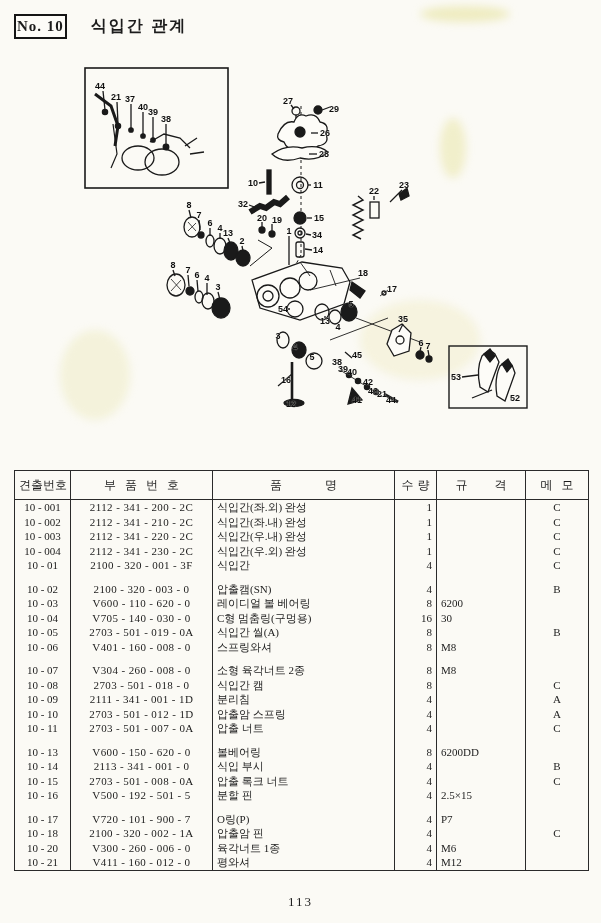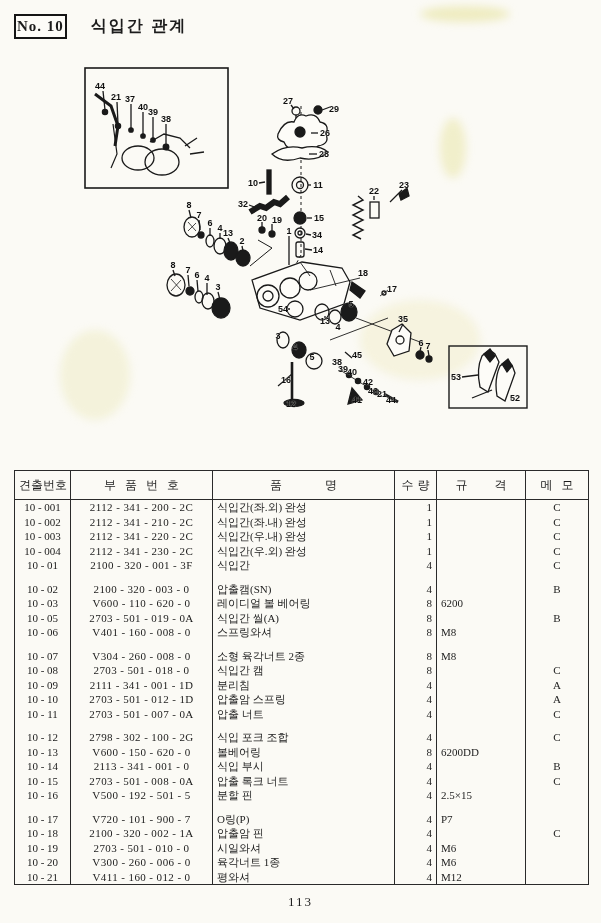--- a/index.html
+++ b/index.html
@@ -368,20 +368,28 @@
       </tr>
       <tr>
         <td class="c0">10 - 03</td>
         <td class="c1">V600 - 110 - 620 - 0</td>
         <td class="c2">레이디얼 볼 베어링</td>
         <td class="c3">8</td>
         <td class="c4">6200</td>
         <td class="c5"></td>
       </tr>
       <tr>
+        <td class="c0">10 - 04</td>
+        <td class="c1">V705 - 140 - 030 - 0</td>
+        <td class="c2">C형 멈춤링(구멍용)</td>
+        <td class="c3">16</td>
+        <td class="c4">30</td>
+        <td class="c5"></td>
+      </tr>
+      <tr>
         <td class="c0">10 - 05</td>
         <td class="c1">2703 - 501 - 019 - 0A</td>
         <td class="c2">식입간 씰(A)</td>
         <td class="c3">8</td>
         <td class="c4"></td>
         <td class="c5">B</td>
       </tr>
       <tr>
         <td class="c0">10 - 06</td>
         <td class="c1">V401 - 160 - 008 - 0</td>
@@ -440,28 +448,20 @@
       </tr>
       <tr class="spacer">
         <td></td>
         <td></td>
         <td></td>
         <td></td>
         <td></td>
         <td></td>
       </tr>
       <tr>
-        <td class="c0">10 - 12</td>
-        <td class="c1">2798 - 302 - 100 - 2G</td>
-        <td class="c2">식입 포크 조합</td>
-        <td class="c3">4</td>
-        <td class="c4"></td>
-        <td class="c5">C</td>
-      </tr>
-      <tr>
         <td class="c0">10 - 13</td>
         <td class="c1">V600 - 150 - 620 - 0</td>
         <td class="c2">볼베어링</td>
         <td class="c3">8</td>
         <td class="c4">6200DD</td>
         <td class="c5"></td>
       </tr>
       <tr>
         <td class="c0">10 - 14</td>
         <td class="c1">2113 - 341 - 001 - 0</td>
@@ -504,28 +504,20 @@
       </tr>
       <tr>
         <td class="c0">10 - 18</td>
         <td class="c1">2100 - 320 - 002 - 1A</td>
         <td class="c2">압출암 핀</td>
         <td class="c3">4</td>
         <td class="c4"></td>
         <td class="c5">C</td>
       </tr>
       <tr>
-        <td class="c0">10 - 19</td>
-        <td class="c1">2703 - 501 - 010 - 0</td>
-        <td class="c2">시일와셔</td>
-        <td class="c3">4</td>
-        <td class="c4">M6</td>
-        <td class="c5"></td>
-      </tr>
-      <tr>
         <td class="c0">10 - 20</td>
         <td class="c1">V300 - 260 - 006 - 0</td>
         <td class="c2">육각너트 1종</td>
         <td class="c3">4</td>
         <td class="c4">M6</td>
         <td class="c5"></td>
       </tr>
       <tr class="last">
         <td class="c0">10 - 21</td>
         <td class="c1">V411 - 160 - 012 - 0</td>

